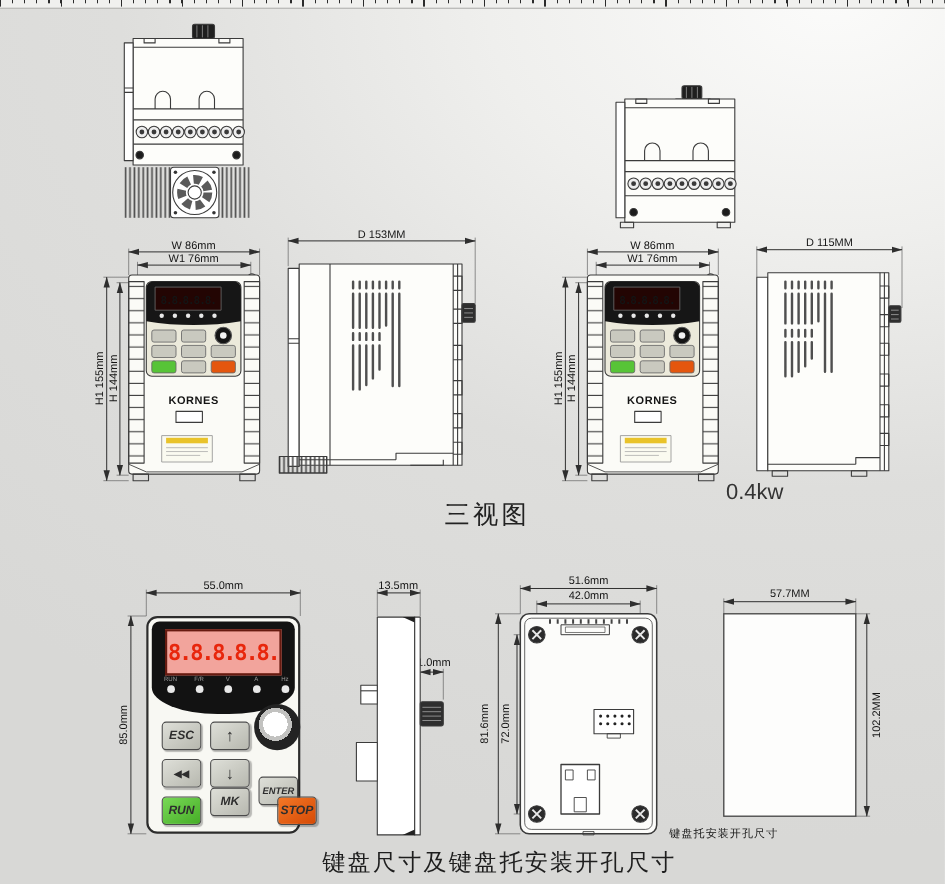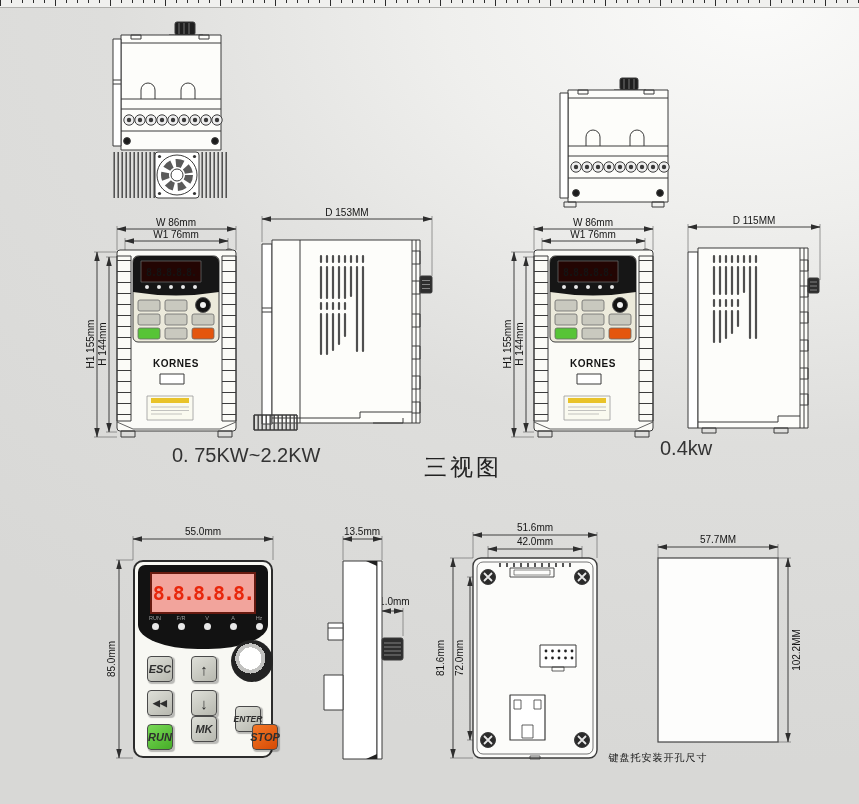--- a/index.html
+++ b/index.html
@@ -33,21 +33,21 @@
   .kpanel{position:absolute; box-sizing:border-box; border:2px solid #2c2c2c; border-radius:10px; background:#f8f8f3;}
   .kbezel{position:absolute; left:3px; top:3px; width:130px; height:84px; background:#121212;
           border-radius:7px 7px 46% 46% / 7px 7px 24px 24px;}
   .kdisplay{position:absolute; left:15px; top:10px; width:106px; height:42px; box-sizing:border-box;
             background:#f2a49c; border:2px solid #671a10; color:#e8260c;
             font-family:"DejaVu Sans Mono",monospace; font-weight:bold; font-size:20px; letter-spacing:-2px;
             display:flex; align-items:center; justify-content:center;}
   .kled{position:absolute; top:53px; width:20px; text-align:center;}
   .kledlab{display:block; font-size:5.5px; color:#9a9a9a; line-height:6px;}
   .kleddot{display:block; width:7px; height:7px; border-radius:50%; background:#e8e8e8; margin:2px auto 0;}
-  .kbtn{position:absolute; width:26px; height:26px; box-sizing:border-box;
+  .kbtn{position:absolute; width:36px; height:26px; box-sizing:border-box;
         background:linear-gradient(145deg,#dedfd8,#b7b8af); border:1px solid #4a4a4a; border-radius:4px;
         box-shadow:1.5px 1.5px 1px rgba(0,0,0,.25);
         font-style:italic; font-weight:bold; font-size:11px; color:#2e2e2e;
         display:flex; align-items:center; justify-content:center;}
   .kbtn.arrow{font-size:15px; font-style:normal;}
   .kbtn.small{font-size:8.5px;margin-top:16px;}
   .kbtn.run{background:linear-gradient(145deg,#79d957,#46ad27);}
   .kbtn.stop{background:linear-gradient(145deg,#f47827,#d54a05);margin-left:17px;}
   .kknob{position:absolute; left:96px; top:78px; width:42px; height:42px; border-radius:50%;
          background:radial-gradient(circle at 46% 44%, #ffffff 0 34%, #c2c2c0 34% 46%, #232323 46% 74%, #000 74% 100%);}
@@ -279,22 +279,21 @@
       </g>
       <rect x="126" y="62" width="11" height="15" rx="1.5" fill="#2e2e2e"></rect>
       <path d="M128,66 H135 M128,70 H135 M128,74 H135" stroke="#9a9a9a" stroke-width="0.8"></path>
       <path d="M118,44 h8 v11 h-8 M118,70 h8 v11 h-8 M118,96 h8 v11 h-8 M118,124 h8 v11 h-8 M118,152 h8 v11 h-8 M118,178 h8 v11 h-8"></path>
       <path d="M16,206 H96 M96,206 V200 H118"></path>
       <rect x="20" y="212" width="14" height="5"></rect>
         <rect x="92" y="212" width="14" height="5"></rect>
     </g>
   </svg>
 
-  <div class="lbl lbl-model" style="left:172px;top:444px">0. 75KW~2.2KW</div>
-  <div class="lbl lbl-title" style="left:424px;top:452px">三视图</div>
+  <div class="lbl lbl-title" style="left:404px;top:452px">三视图</div>
   <div class="lbl lbl-model" style="left:660px;top:437px">0.4kw</div>
 
   <div class="view" style="left:106px;top:524px;width:190px;height:248px">
     <svg class="view" style="left:0;top:0" width="190" height="248">
       <g class="dim">
         <path class="ext" d="M27,36 V12 M167,36 V12 M27,36 H10 M27,234 H10"></path>
         <path class="dl" marker-start="url(#arr)" marker-end="url(#arr)" d="M27,15 H167"></path>
         <path class="dl" marker-start="url(#arr)" marker-end="url(#arr)" d="M13,36 V234"></path>
         <text x="97" y="11">55.0mm</text>
         <text transform="translate(9,135) rotate(-90)">85.0mm</text>
@@ -413,14 +412,15 @@
       <path class="ext" d="M13,30 V16 M133,30 V16 M133,30 H146 M133,214 H146"></path>
       <path class="dl" marker-start="url(#arr)" marker-end="url(#arr)" d="M13,19 H133"></path>
       <path class="dl" marker-start="url(#arr)" marker-end="url(#arr)" d="M143,30 V214"></path>
       <text x="73" y="15">57.7MM</text>
       <text transform="translate(155,122) rotate(-90)">102.2MM</text>
     </g>
     <rect x="13" y="30" width="120" height="184" fill="#fdfdfc" stroke="#444" stroke-width="1.2"></rect>
     <text x="13" y="233" text-anchor="start" font-size="12.5" style="letter-spacing:1px" fill="#222">键盘托安装开孔尺寸</text>
   </svg>
 
+  <div class="lbl lbl-caption" style="left:293px;top:770px">键盘尺寸及键盘托安装开孔尺寸</div>
 
 </div>
 
 </body></html>

